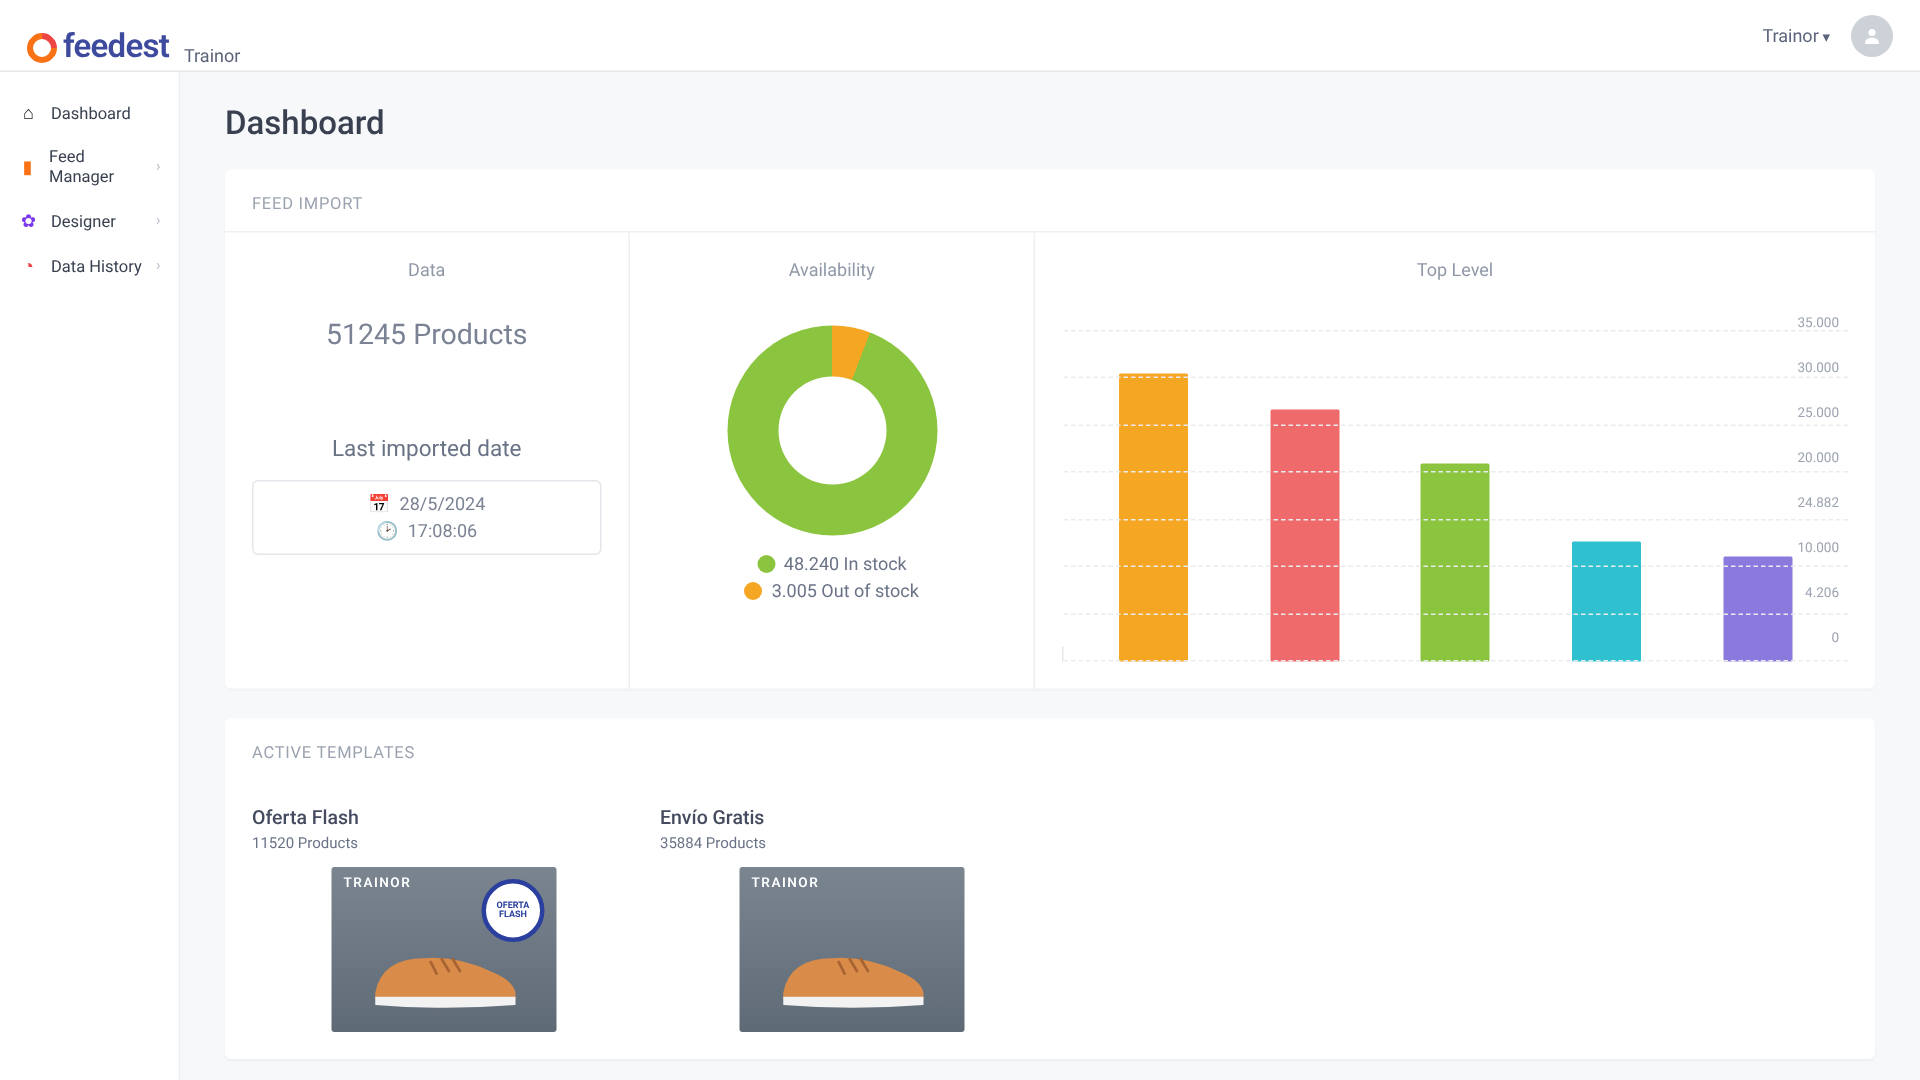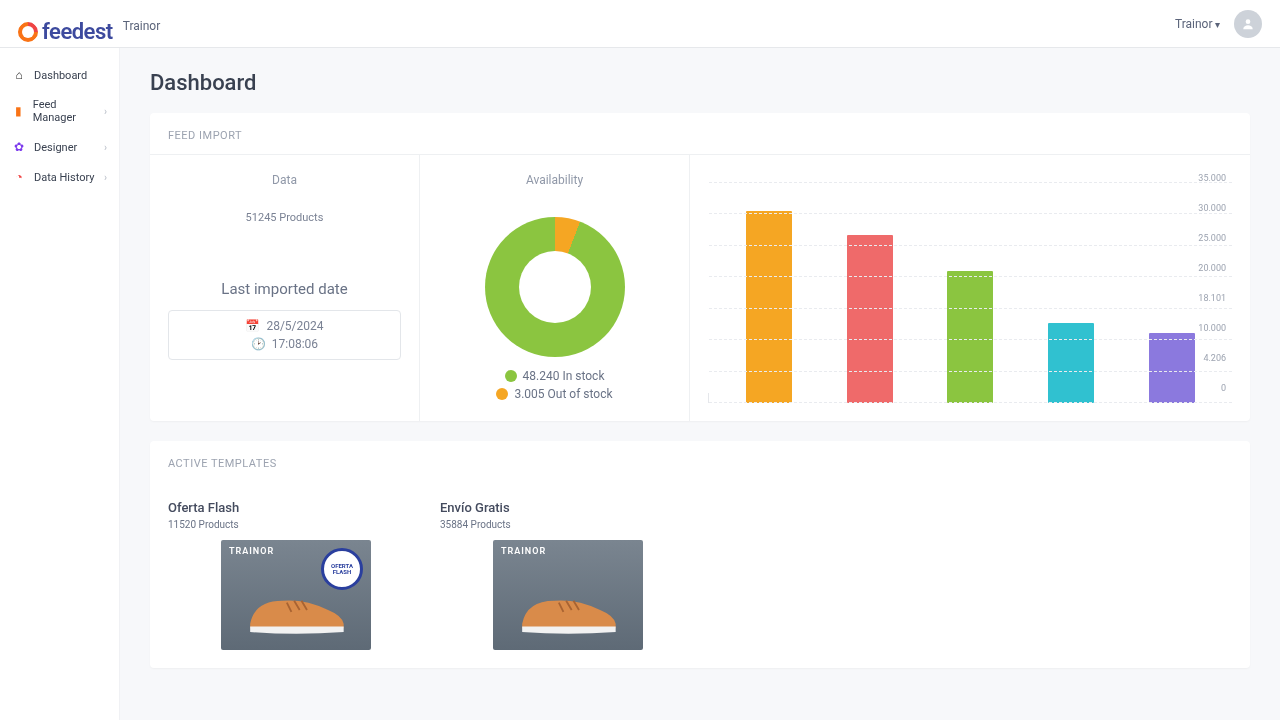--- a/index.html
+++ b/index.html
@@ -1,19 +1,19 @@
 <!DOCTYPE html>
 <html><head>
 <meta charset="utf-8">
 <style>
   * { box-sizing: border-box; margin: 0; padding: 0; }
   body { font-family: -apple-system, BlinkMacSystemFont, "Segoe UI", Roboto, sans-serif; background: #f7f8fa; color: #4a5568; width: 1280px; height: 720px; overflow: hidden; }
   
   .header { display: flex; align-items: center; justify-content: space-between; height: 48px; padding: 0 18px; background: #fff; border-bottom: 1px solid #e6e8eb; }
-  .header-left { display: flex; align-items: flex-start; gap: 10px; margin-top: 16px; }
+  .header-left { display: flex; align-items: flex-end; gap: 10px; margin-top: 16px; }
   .logo { display: flex; align-items: center; gap: 4px; }
   .logo-icon { width: 20px; height: 20px; border-radius: 50%; border: 4px solid #f97316; border-top-color: #ef4444; transform: rotate(45deg); }
   .logo-text { font-size: 22px; font-weight: 600; color: #3d4a9e; letter-spacing: -0.5px; }
   .account-badge { font-size: 12px; color: #5b647a; }
   .header-right { display: flex; align-items: center; gap: 14px; }
   .dropdown-caret::after { content: " ▾"; font-size: 10px; }
   .avatar { width: 28px; height: 28px; border-radius: 50%; background: #cdd2d9; display: flex; align-items: center; justify-content: center; color: #fff; font-size: 14px; }
   
   .layout { display: flex; height: calc(720px - 48px); }
   .sidebar { width: 120px; background: #fff; padding-top: 12px; border-right: 1px solid #f0f1f4; }
@@ -30,21 +30,21 @@
   .panel { background: #fff; border-radius: 4px; margin-bottom: 20px; box-shadow: 0 1px 2px rgba(0,0,0,0.04); }
   .panel-header { font-size: 11px; letter-spacing: 0.5px; color: #9ca3b0; padding: 16px 18px 12px; text-transform: uppercase; }
   .feed-body { display: flex; border-top: 1px solid #eef0f2; }
   .col { border-right: 1px solid #eef0f2; padding: 18px; text-align: center; }
   .col:last-child { border-right: none; }
   .col-data { width: 270px; }
   .col-avail { width: 270px; }
   .col-top { flex: 1; }
   .col-title { font-size: 12px; color: #9098a8; margin-bottom: 24px; }
   .stat-lbl { font-size: 15px; color: #6a7386; margin-top: 48px; }
-  .stat-val { font-size: 11px; color: #7a8294; margin-top: 7px; }
+  .stat-val { font-size: 19px; color: #7a8294; margin-top: 7px; }
   .date-box { border: 1px solid #e3e6ea; border-radius: 4px; padding: 6px 10px; margin-top: 12px; font-size: 12px; color: #7a8294; line-height: 1.5; }
   .date-box .row { display: flex; align-items: center; justify-content: center; gap: 6px; }
   
   .donut { width: 140px; height: 140px; border-radius: 50%; margin: 30px auto 12px; position: relative; background: conic-gradient(#f5a623 0deg 21deg, #8bc540 21deg 360deg); }
   .donut::after { content: ""; position: absolute; inset: 34px; background: #fff; border-radius: 50%; }
   .legend { font-size: 12px; color: #6a7386; text-align: center; }
   .legend .li { display: flex; align-items: center; justify-content: center; gap: 6px; margin-top: 4px; }
   .dot { width: 12px; height: 12px; border-radius: 50%; display: inline-block; }
   .dot.g { background: #8bc540; }
   .dot.o { background: #f5a623; }
@@ -144,27 +144,28 @@
                 <span>48.240 In stock</span>
               </div>
             <div class="li">
                 <span class="dot o"></span>
                 <span>3.005 Out of stock</span>
               </div>
           </div>
         </div>
 
         <div class="col col-top">
+          <div class="col-title">Top Level</div>
           <div class="barwrap">
             <div class="yaxis" id="yaxis">
                 <span>35.000</span>
                 <span>30.000</span>
                 <span>25.000</span>
                 <span>20.000</span>
-                <span>18.101</span>
+                <span>24.882</span>
                 <span>10.000</span>
                 <span>4.206</span>
                 <span>0</span>
               </div>
             <div class="plot" id="plot">
               <div class="bars" id="bars">
                   <div class="bar" style="height: 191.714px; background: rgb(245, 166, 35);"></div>
                   <div class="bar" style="height: 168.457px; background: rgb(239, 106, 106);"></div>
                   <div class="bar" style="height: 132px; background: rgb(139, 197, 64);"></div>
                   <div class="bar" style="height: 79.8286px; background: rgb(48, 193, 208);"></div>

